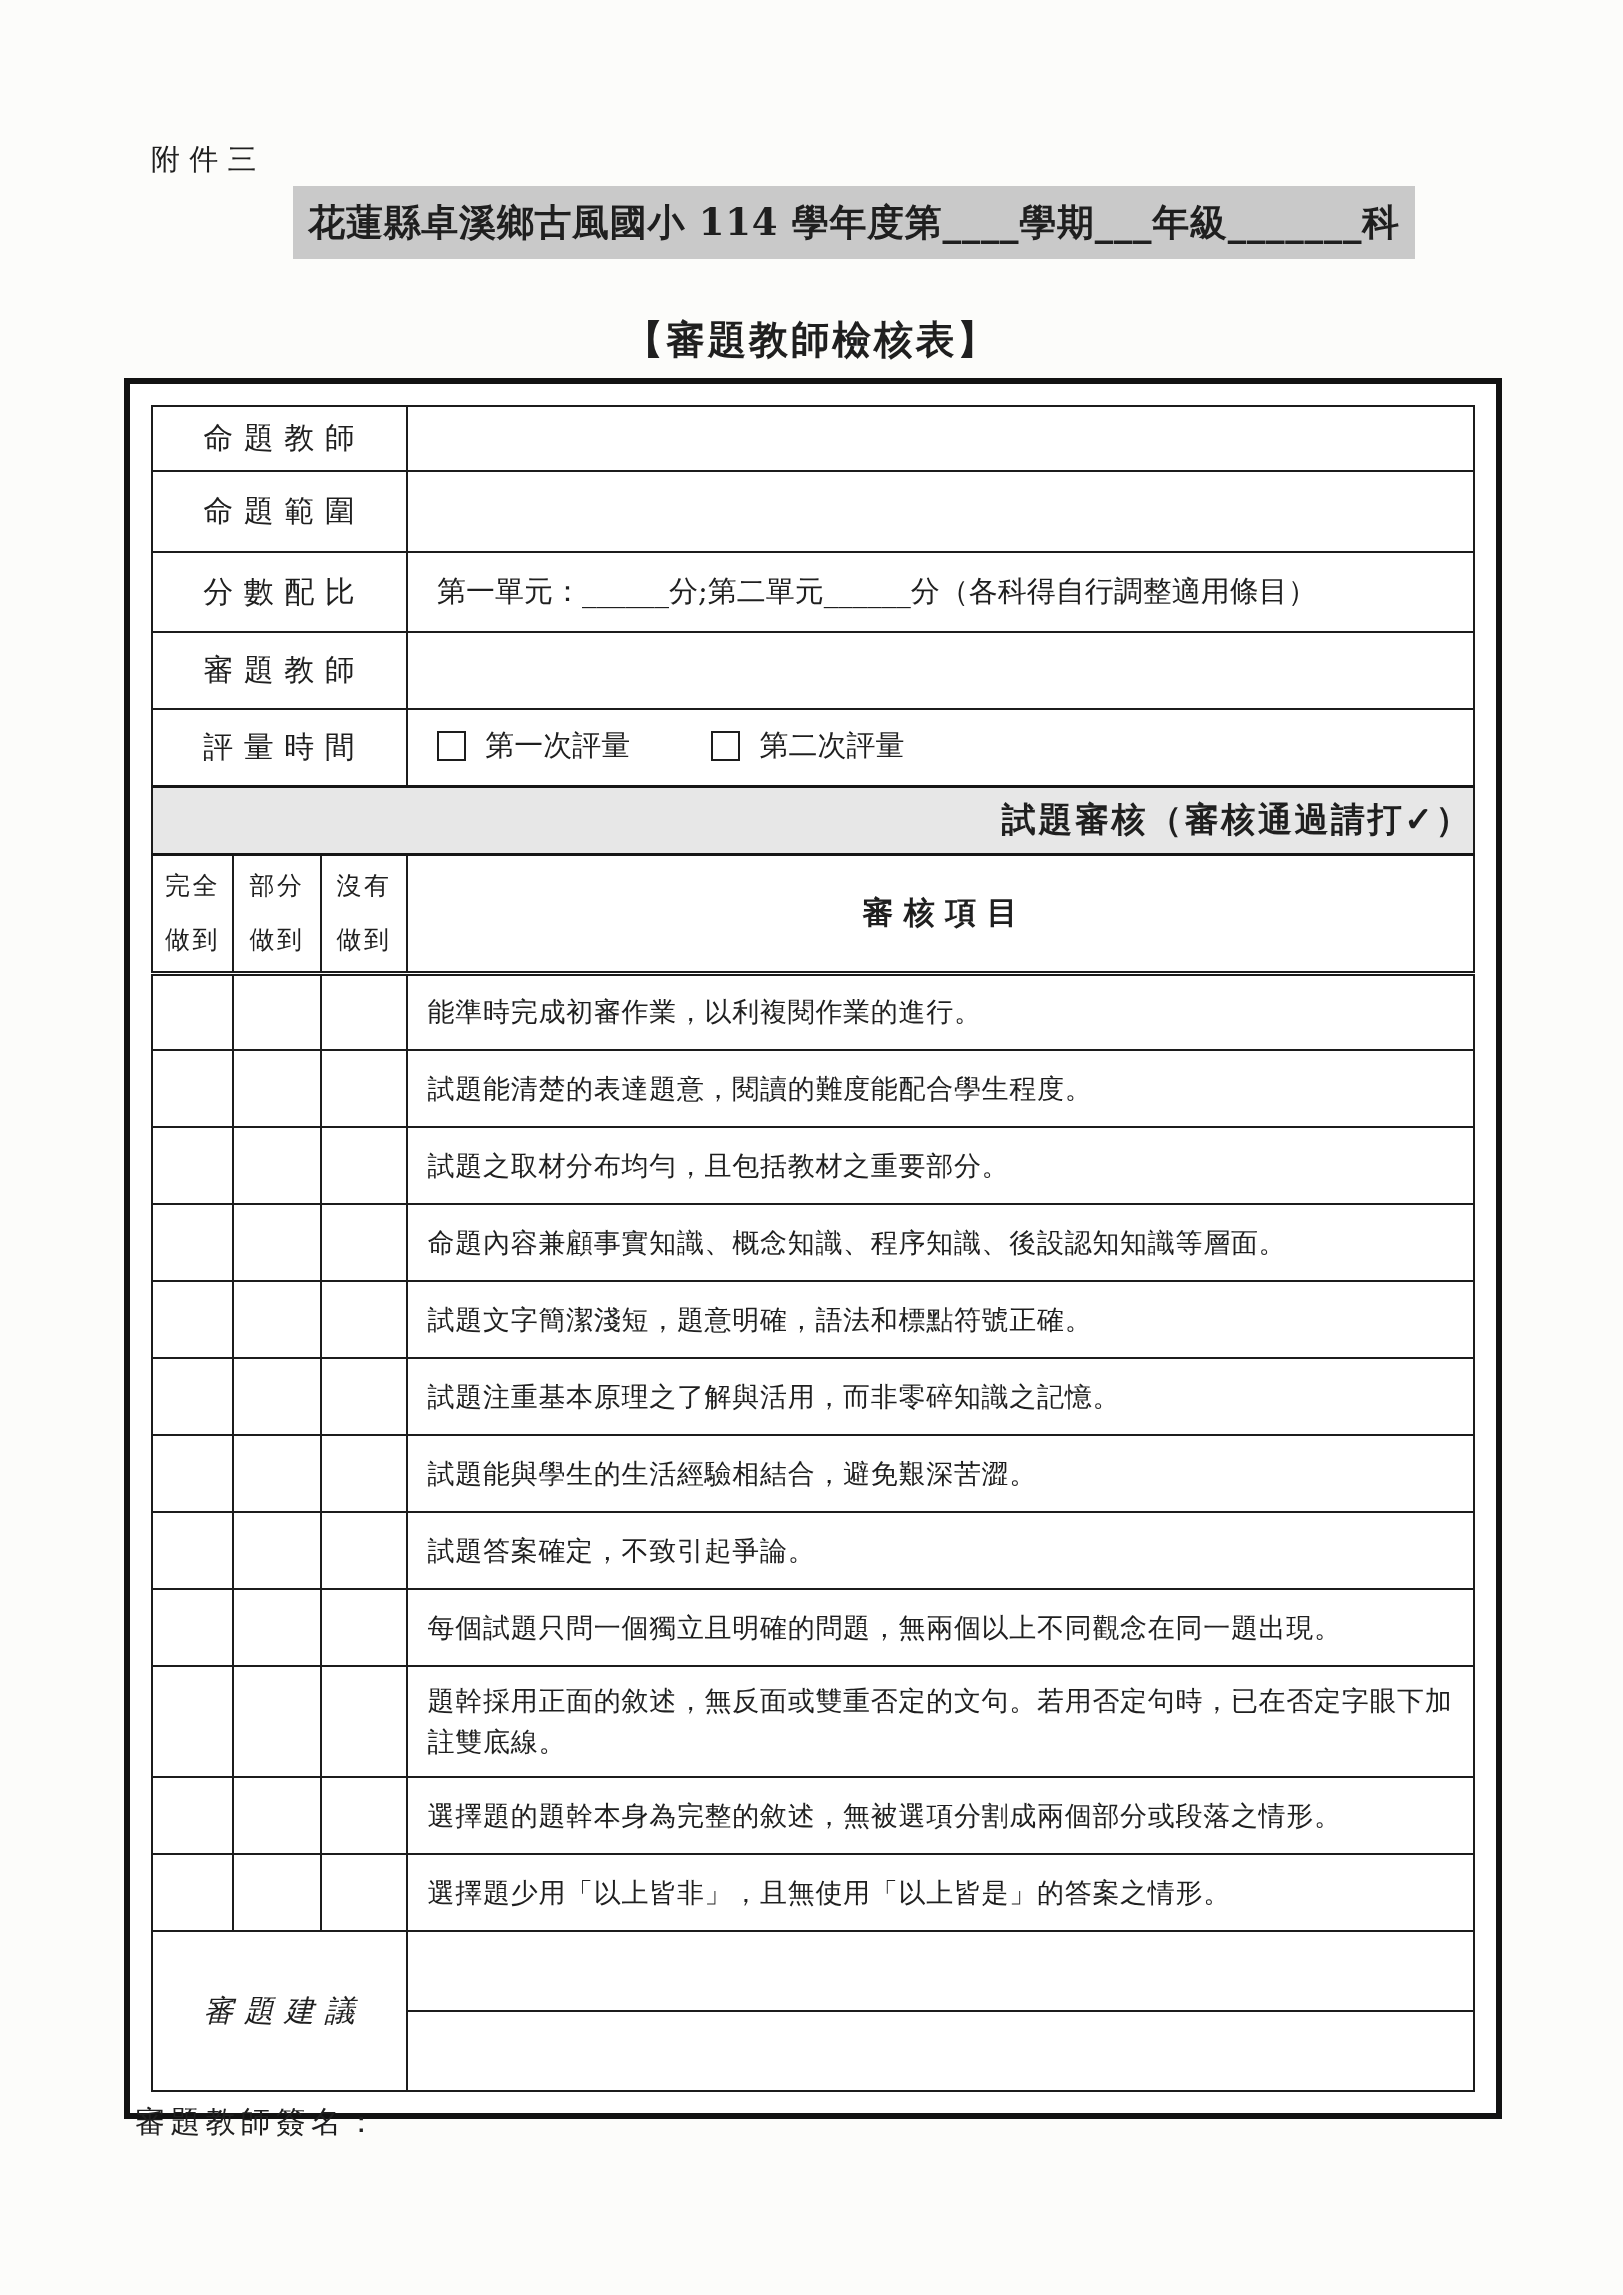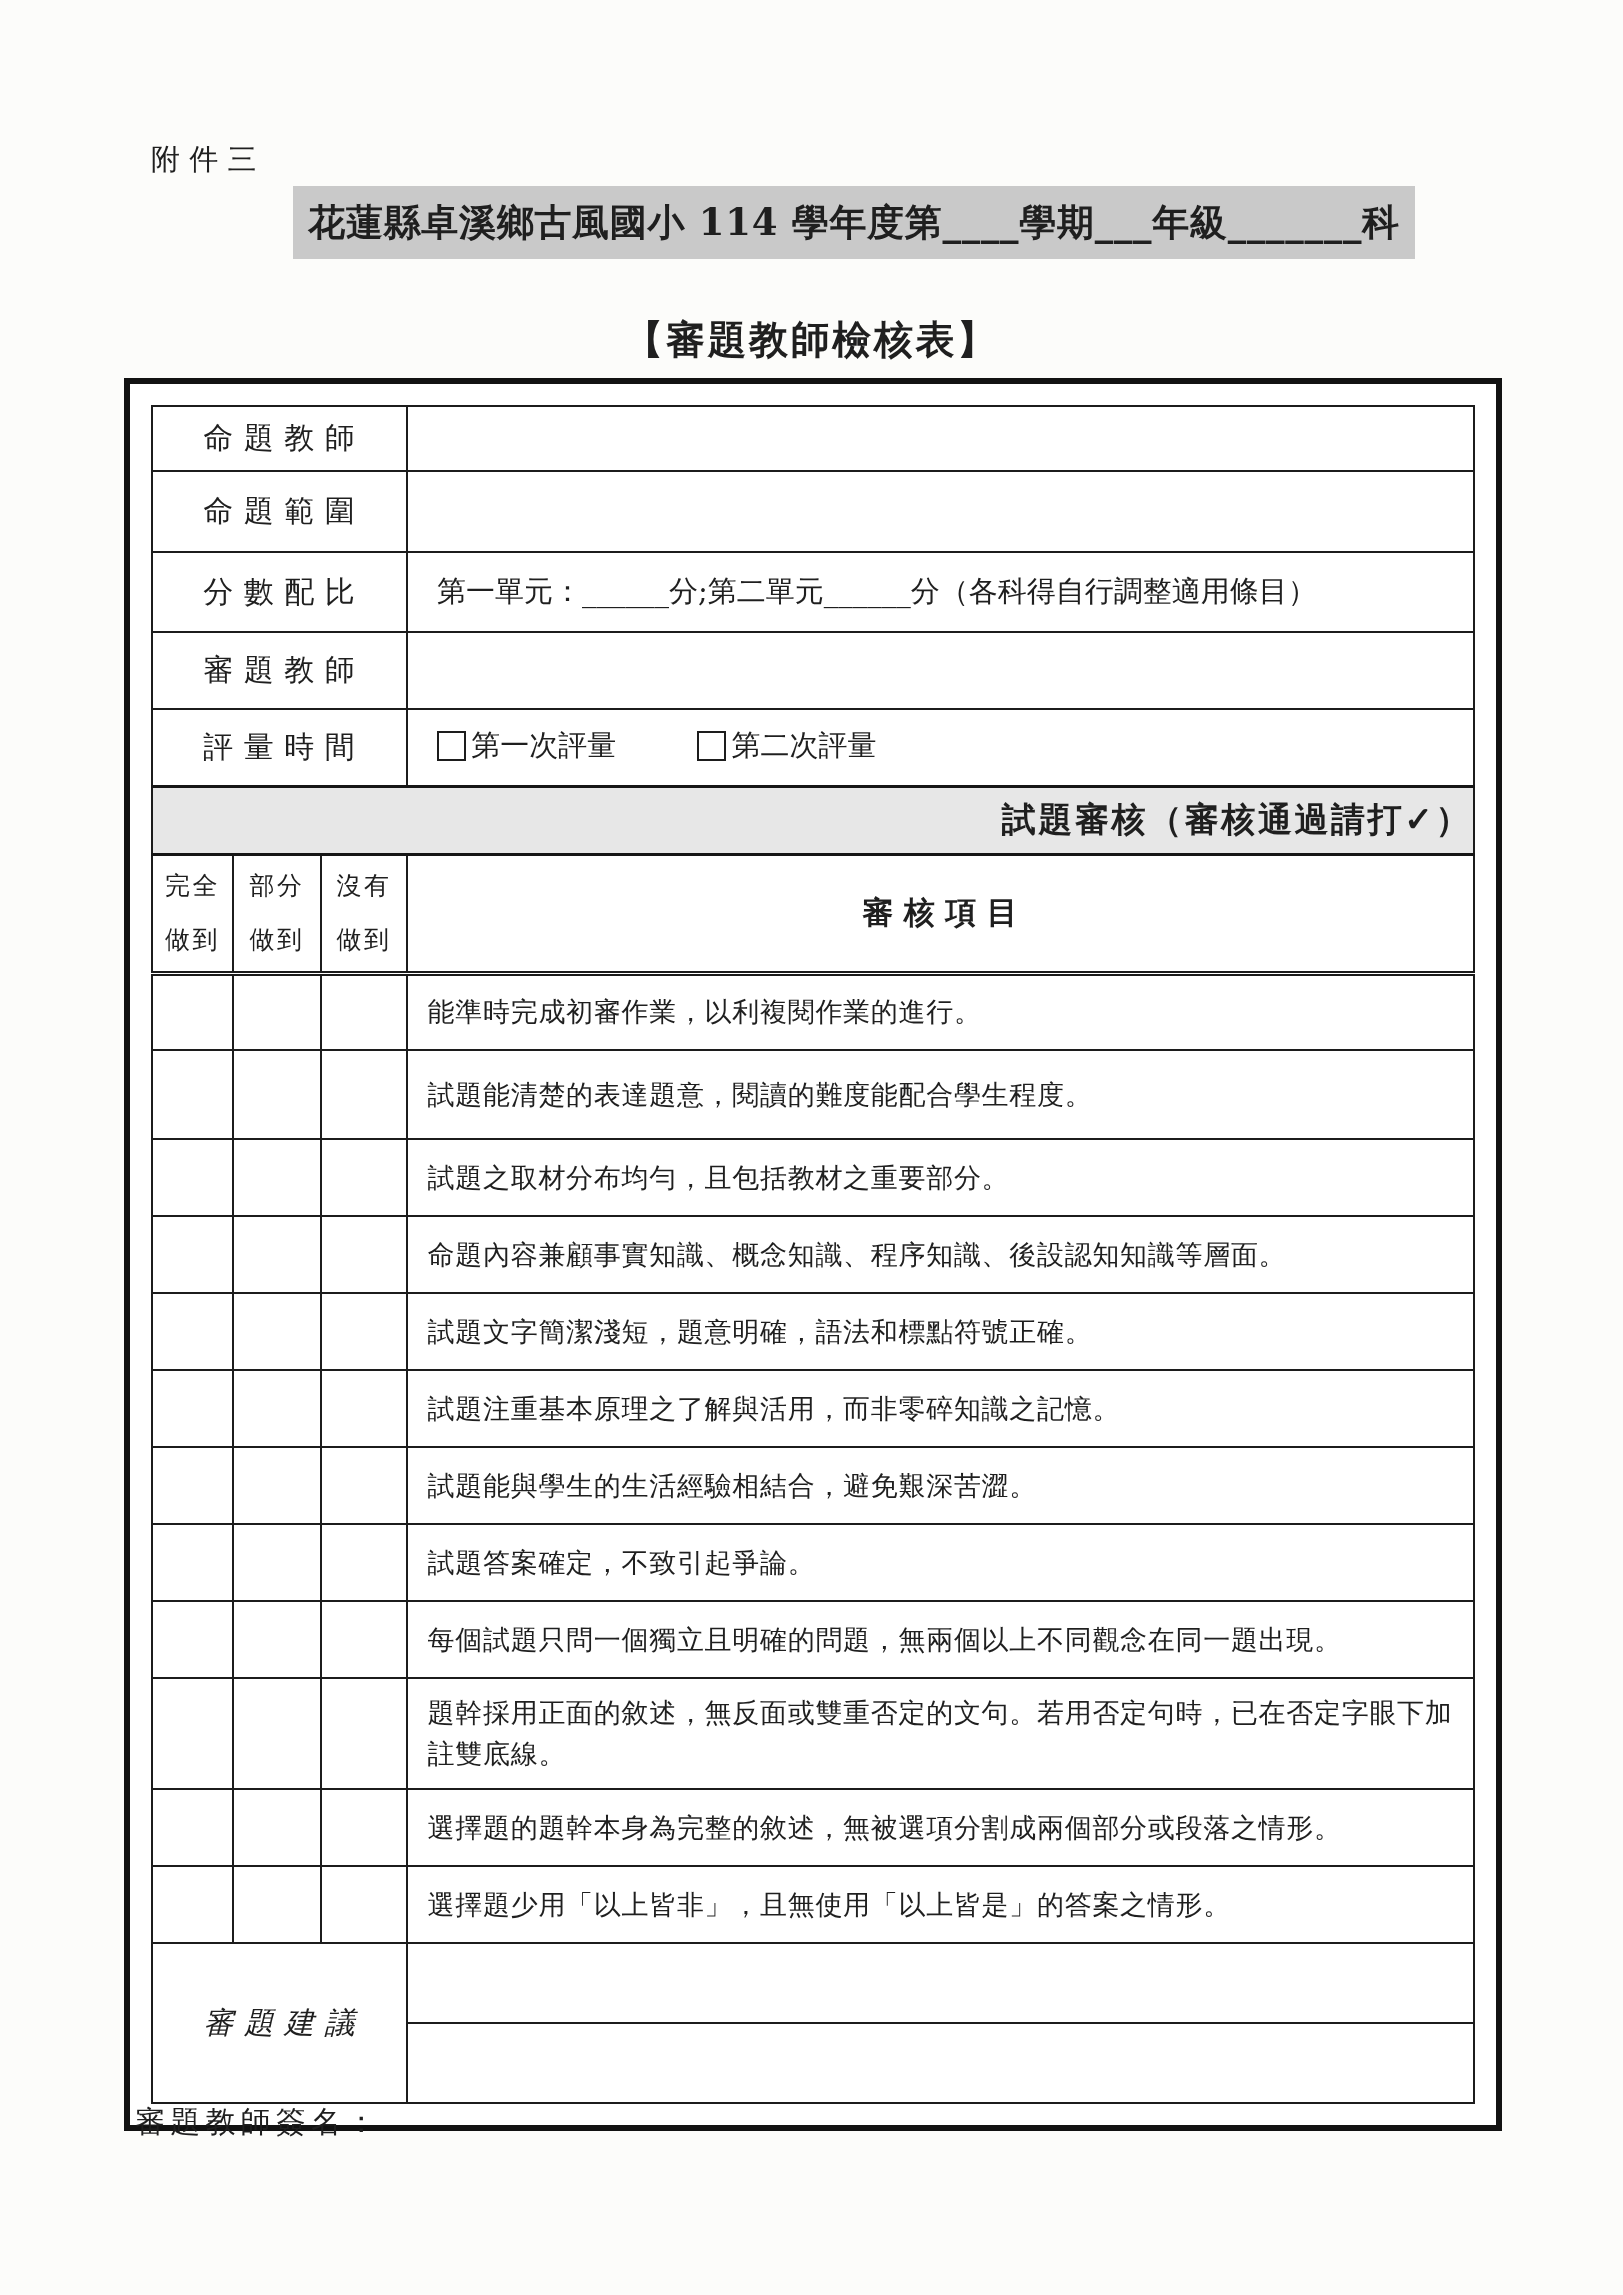--- a/index.html
+++ b/index.html
@@ -52,21 +52,21 @@
   }
   .itemhdr{
     text-align:center;font-size:31px;letter-spacing:10.5px;font-weight:600;
     border-bottom:5.2px double #1a1a1a;padding-left:10.5px;
   }
   .chk{background:#fff;}
   .item{
     font-size:27px;line-height:1.5;padding:6.5px 13px 6.5px 19.6px;
     letter-spacing:0.7px;
   }
-  .opt{display:inline-flex;align-items:center;white-space:nowrap;}
+  .opt{display:inline-flex;align-items:center;white-space:nowrap;gap:14px;}
   .opt2{margin-left:72px;}
   .cbox{
     display:inline-block;width:25px;height:26px;
     border:2.6px solid #1d1d1d;margin-right:5.2px;background:#fff;
   }
   .sugl{font-size:30px;font-style:italic;}
   .sugcell{background:#fff;}
   .sign{
     position:absolute;left:135px;top:2102px;
     font-size:30px;letter-spacing:5.2px;white-space:nowrap;
@@ -142,21 +142,21 @@
           <td class="itemhdr">審核項目</td>
         </tr>
       </tbody>
       <tbody id="checklist-rows">
           <tr style="height: 77px;">
             <td class="chk"></td>
             <td class="chk"></td>
             <td class="chk"></td>
             <td class="item">能準時完成初審作業，以利複閱作業的進行。</td>
           </tr>
-          <tr style="height: 89px;">
+          <tr style="height: 77px;">
             <td class="chk"></td>
             <td class="chk"></td>
             <td class="chk"></td>
             <td class="item">試題能清楚的表達題意，閱讀的難度能配合學生程度。</td>
           </tr>
           <tr style="height: 77px;">
             <td class="chk"></td>
             <td class="chk"></td>
             <td class="chk"></td>
             <td class="item">試題之取材分布均勻，且包括教材之重要部分。</td>

